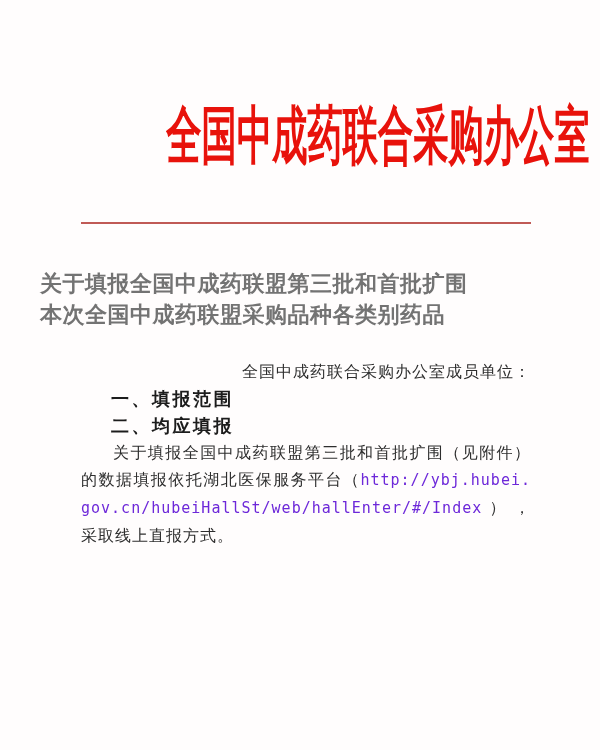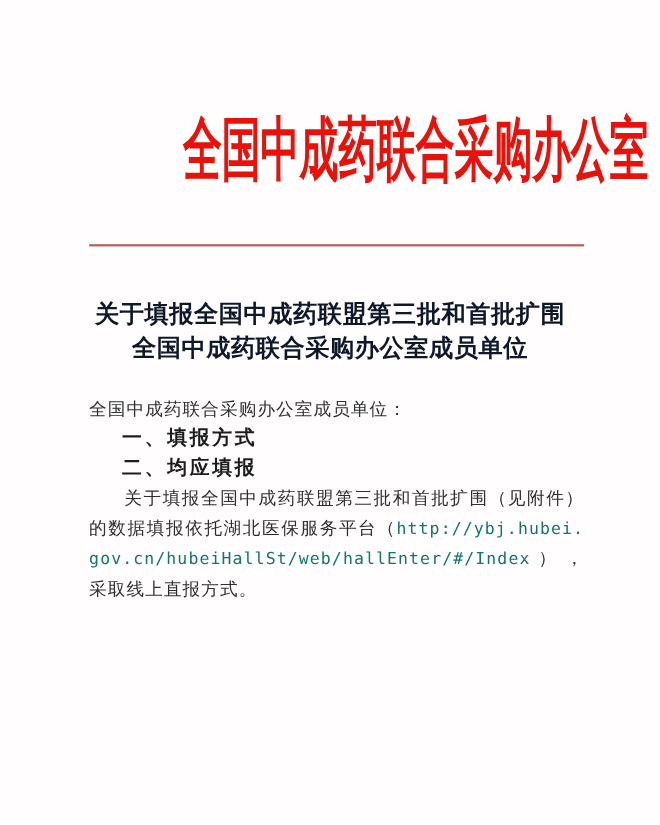--- a/index.html
+++ b/index.html
@@ -36,77 +36,77 @@
     transform-origin: 50% 50%;
     font-family: "DejaVu Serif", "Liberation Serif", serif;
   }
   .red-rule {
     margin: 53px 69px 0 81px;
     height: 2px;
     background: #c05a56;
   }
   .notice-title {
     margin: 46px 40px 0 40px;
-    text-align: center;
+    text-align: left;
     font-size: 22px;
     line-height: 31px;
     font-weight: bold;
-    color: #0f172a;
+    color: #737373;
     letter-spacing: 0.5px;
-    font-family: Liberation Serif, serif;
+    font-family: Liberation Mono, monospace;
   }
   .doc-body {
     margin: 26px 69px 0 81px;
     font-size: 16px;
     line-height: 27px;
     color: #2e2e2e;
     letter-spacing: 1px;
     text-align: justify;
   }
   .doc-body p { margin: 0; padding: 0; }
-  .salutation { text-align: left; }
+  .salutation { text-align: right; }
   .para { text-indent: 32px; }
   .section-head {
     text-indent: 30px;
     text-align: left;
     font-weight: bold;
     font-size: 18px;
     letter-spacing: 2.5px;
     color: #1c1c1c;
     font-family: "DejaVu Sans", "Liberation Sans", sans-serif;
   }
   .url-text {
     font-family: "DejaVu Sans Mono", "Liberation Mono", monospace;
     font-size: 15px;
     letter-spacing: 1px;
-    color: #0f766e;
+    color: #6d28d9;
     word-break: break-all;
   }
 </style>
 </head>
 <body>
 
 <div class="page">
 
   <div class="office-title-wrap">
     <span class="office-title">全国中成药联合采购办公室</span>
   </div>
 
   <div class="red-rule"></div>
 
   <div class="notice-title">
     <div>关于填报全国中成药联盟第三批和首批扩围</div>
-    <div>全国中成药联合采购办公室成员单位</div>
+    <div>本次全国中成药联盟采购品种各类别药品</div>
   </div>
 
   <div class="doc-body">
     <p class="salutation">全国中成药联合采购办公室成员单位：</p>
 
 
-    <p class="section-head">一、填报方式</p>
+    <p class="section-head">一、填报范围</p>
 
 
     <p class="section-head">二、均应填报</p>
 
     <p class="para">
       <span>关于填报全国中成药联盟第三批和首批扩围（见附件）的数据填报依托湖北医保服务平台（</span><span class="url-text">http://ybj.hubei.gov.cn/hubeiHallSt/web/hallEnter/#/Index</span><span>），采取线上直报方式。</span>
     </p>
   </div>
 
 </div>

